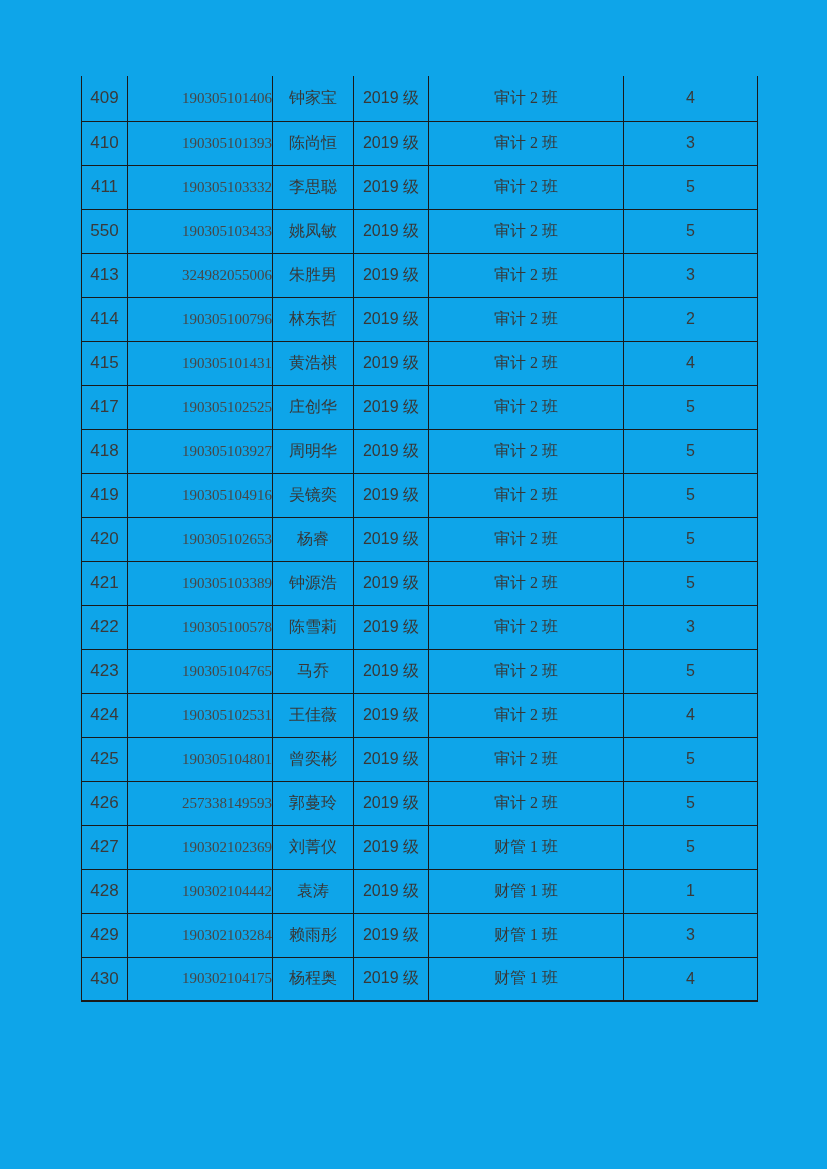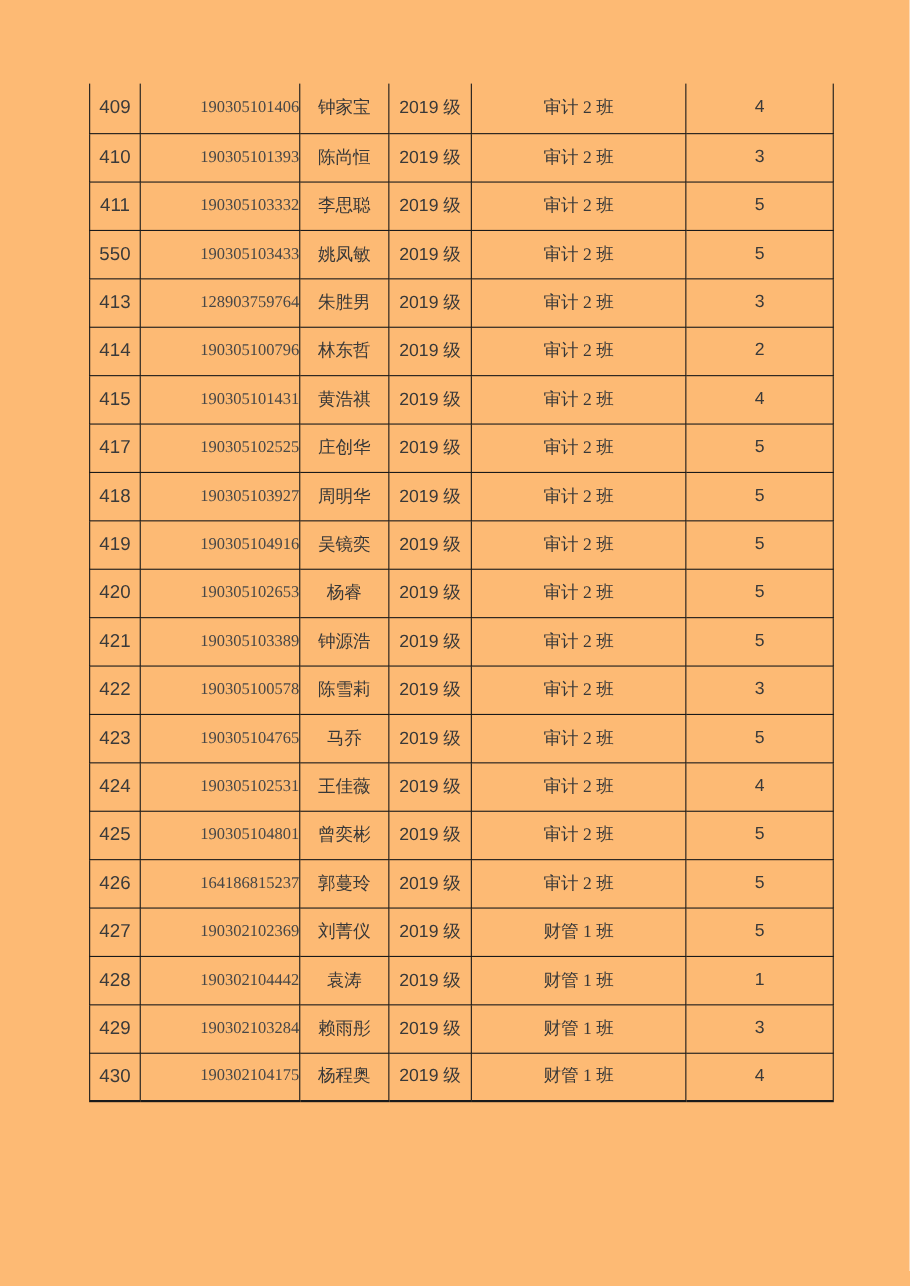--- a/index.html
+++ b/index.html
@@ -4,21 +4,21 @@
 <style>
   html, body {
     margin: 0;
     padding: 0;
     background: #ffffff;
   }
   .page {
     position: relative;
     width: 827px;
     height: 1169px;
-    background: #fdba74;
+    background: #0ea5e9;
     overflow: hidden;
     font-family: "Liberation Sans", "DejaVu Sans", sans-serif;
   }
   table.doc-table {
     position: absolute;
     left: 81px;
     top: 76px;
     width: 676px;
     border-collapse: collapse;
     table-layout: fixed;
@@ -103,21 +103,21 @@
       <td class="cell-rownum">550</td>
       <td class="cell-id">190305103433</td>
       <td class="cell-name">姚凤敏</td>
       <td class="cell-grade">2019 级</td>
       <td class="cell-class">审计 2 班</td>
       <td class="cell-score">5</td>
     </tr>
 
     <tr>
       <td class="cell-rownum">413</td>
-      <td class="cell-id">128903759764</td>
+      <td class="cell-id">324982055006</td>
       <td class="cell-name">朱胜男</td>
       <td class="cell-grade">2019 级</td>
       <td class="cell-class">审计 2 班</td>
       <td class="cell-score">3</td>
     </tr>
 
     <tr>
       <td class="cell-rownum">414</td>
       <td class="cell-id">190305100796</td>
       <td class="cell-name">林东哲</td>
@@ -212,21 +212,21 @@
       <td class="cell-rownum">425</td>
       <td class="cell-id">190305104801</td>
       <td class="cell-name">曾奕彬</td>
       <td class="cell-grade">2019 级</td>
       <td class="cell-class">审计 2 班</td>
       <td class="cell-score">5</td>
     </tr>
 
     <tr>
       <td class="cell-rownum">426</td>
-      <td class="cell-id">164186815237</td>
+      <td class="cell-id">257338149593</td>
       <td class="cell-name">郭蔓玲</td>
       <td class="cell-grade">2019 级</td>
       <td class="cell-class">审计 2 班</td>
       <td class="cell-score">5</td>
     </tr>
 
     <tr>
       <td class="cell-rownum">427</td>
       <td class="cell-id">190302102369</td>
       <td class="cell-name">刘菁仪</td>

